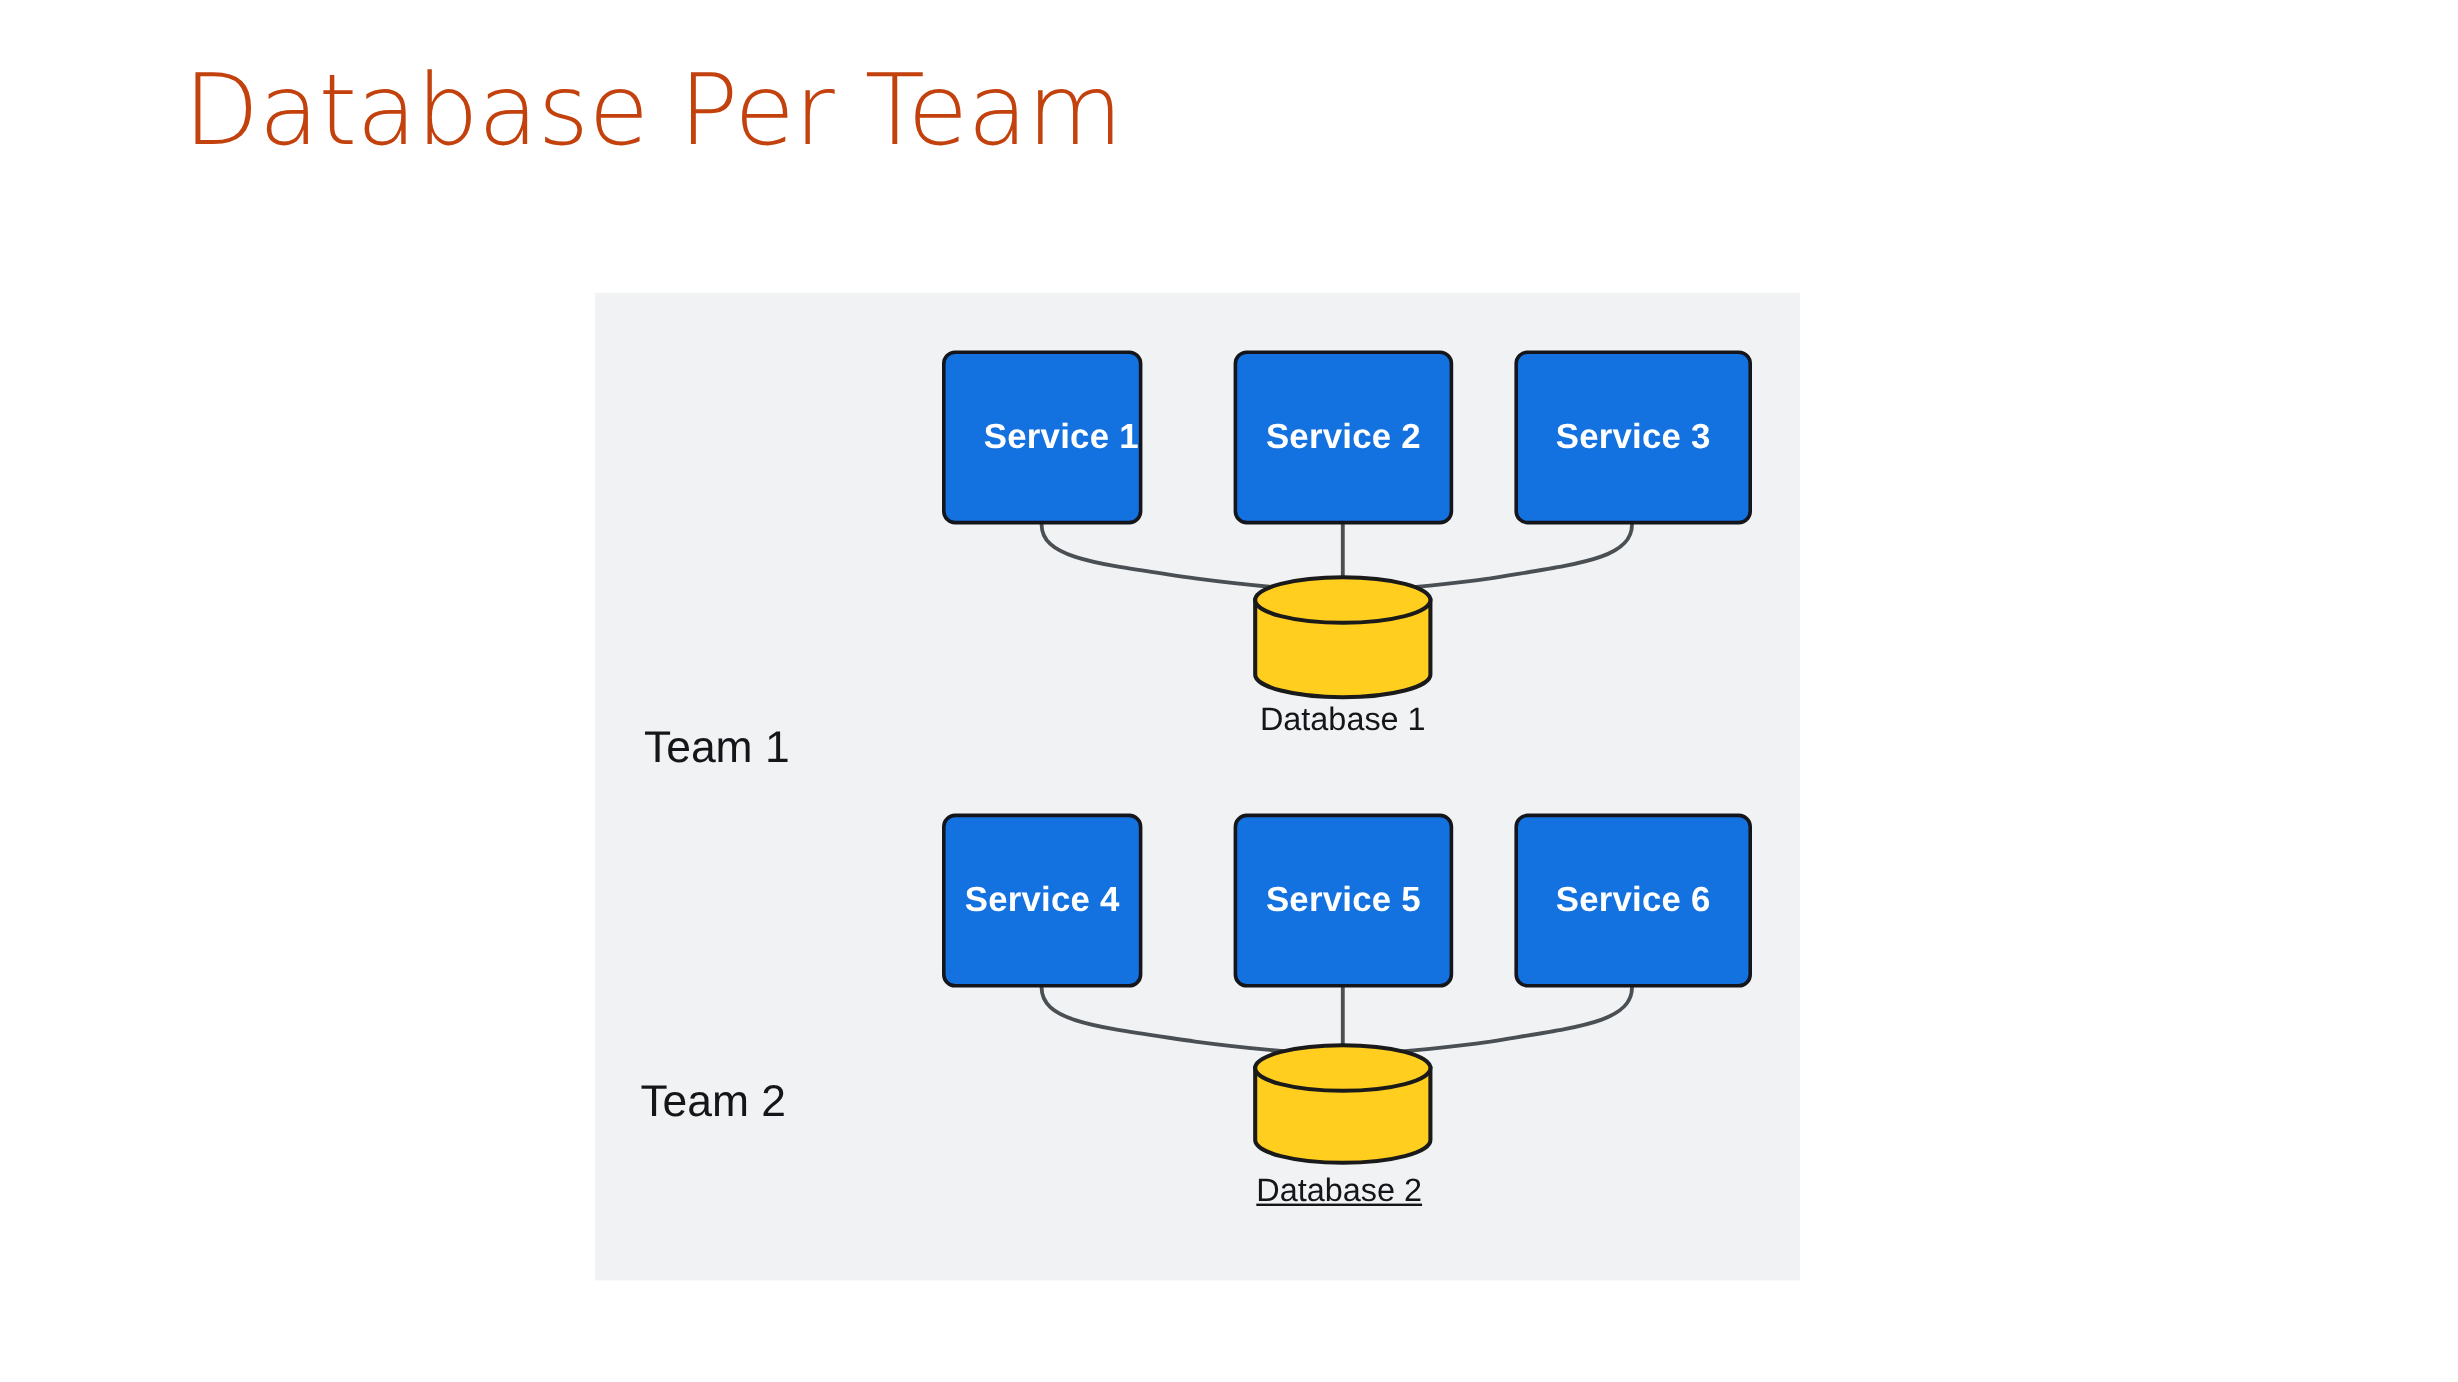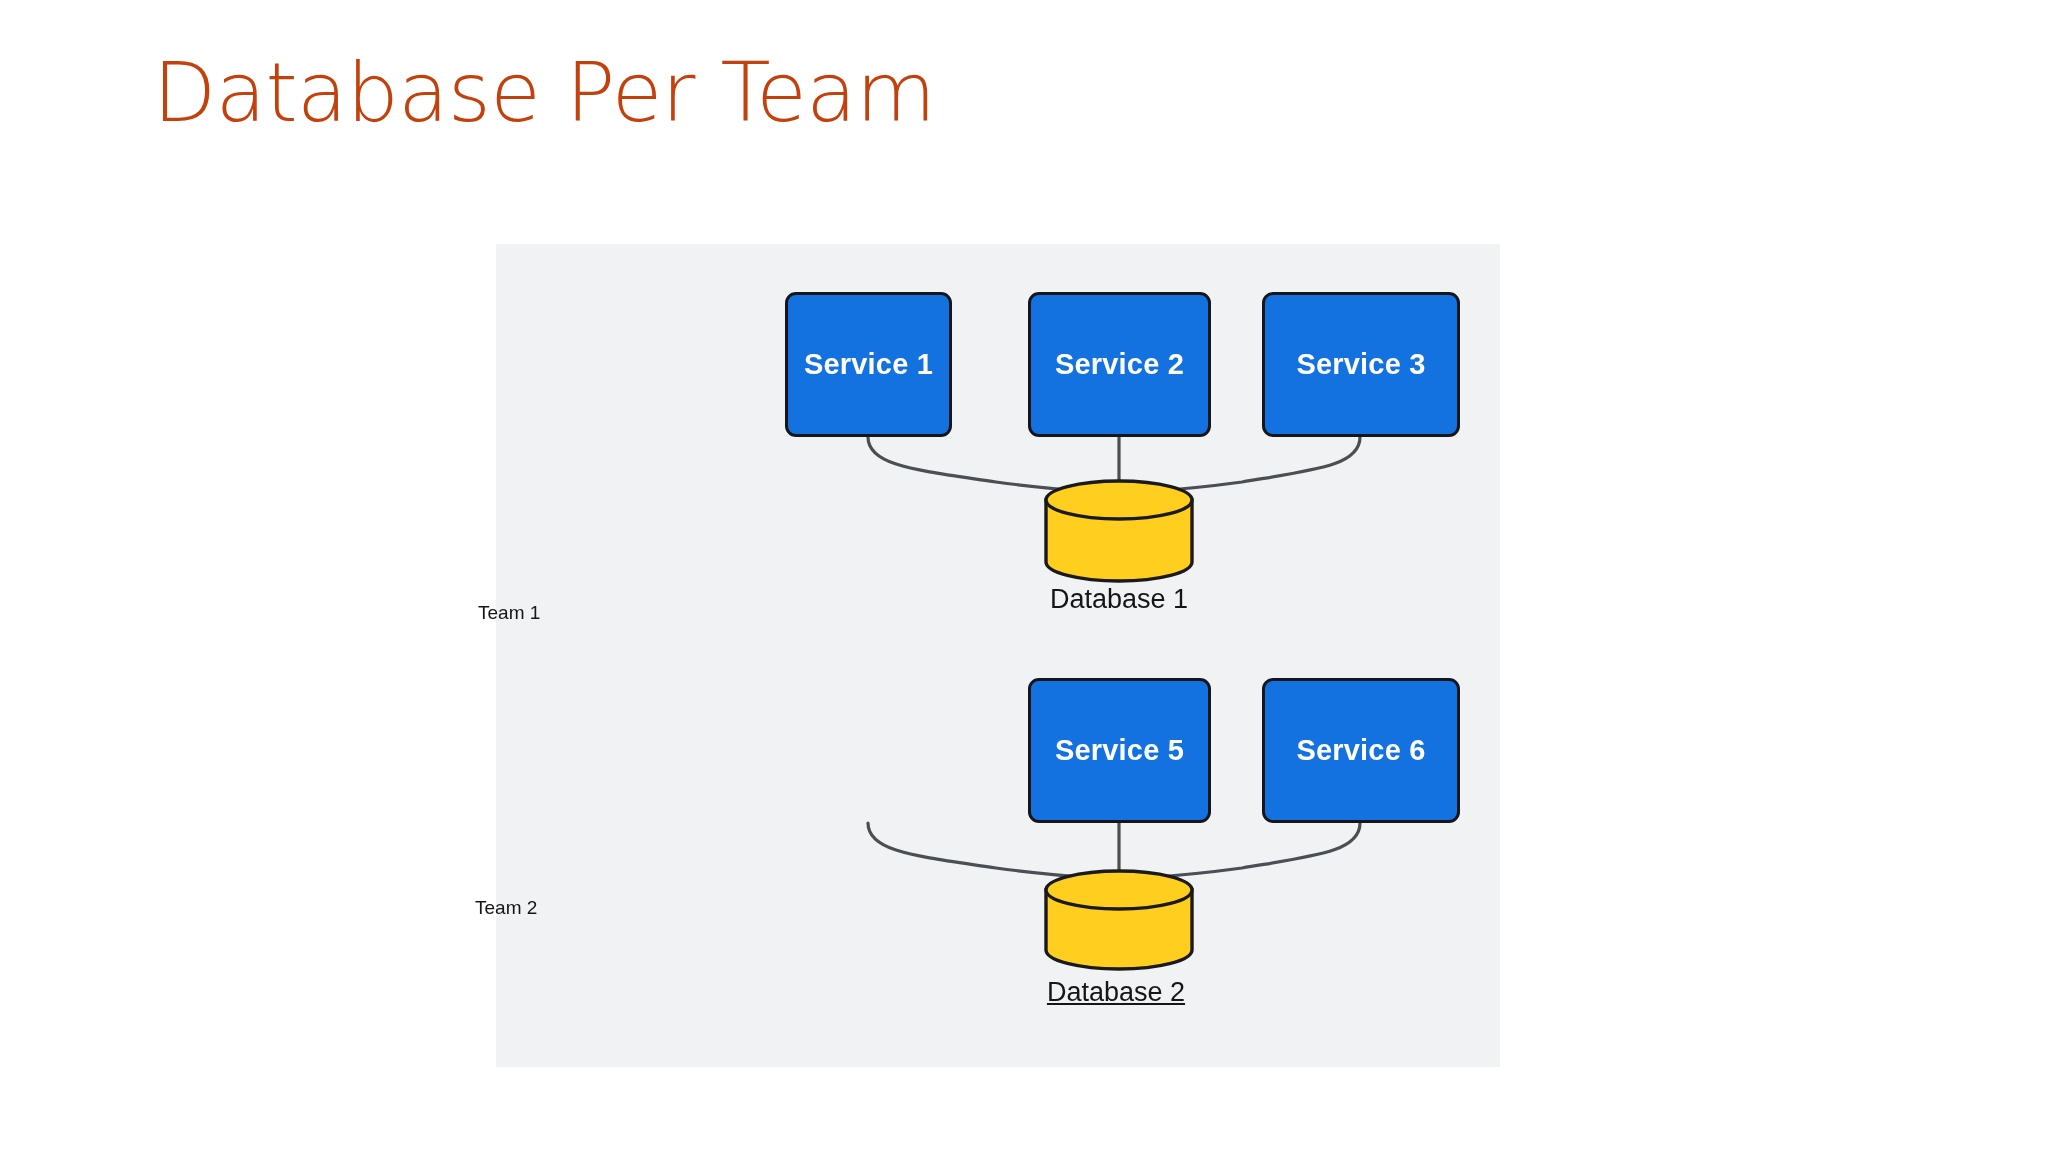--- a/index.html
+++ b/index.html
@@ -53,25 +53,25 @@
     top: 0;
     width: 1004px;
     height: 823px;
     display: block;
   }
 
   
   .team-label {
     position: absolute;
     font-family: "Liberation Sans", sans-serif;
-    font-size: 19px;
+    font-size: 37px;
     font-weight: 400;
     color: #15161a;
     white-space: nowrap;
-    text-align: left;
+    text-align: right;
   }
 
   
   .service-box {
     position: absolute;
     box-sizing: border-box;
     background: #1471e0;
     border: 3px solid #14161c;
     border-radius: 11px;
     display: flex;
@@ -127,36 +127,39 @@
       </g>
 
       <g>
         <path d="M 550 646 L 550 706 A 73 19 0 0 0 696 706 L 696 646 Z" fill="#ffce1f" stroke="#1a1a1a" stroke-width="3.4"></path>
         <ellipse cx="623" cy="646" rx="73" ry="19" fill="#ffce1f" stroke="#1a1a1a" stroke-width="3.4"></ellipse>
       </g>
     </svg>
 
     <div class="team-label" style="left:-18px; top:358px; width:180px;">Team 1</div>
 
-    <div class="service-box" style="left:289px; top:48px; width:167px; height:145px;">
+    <div class="service-box" style="left:289px; top:48px; width:167px; height:145px;justify-content:flex-end;">
       <span class="service-box-label">Service 1</span>
     </div>
 
     <div class="service-box" style="left:532px; top:48px; width:183px; height:145px;">
       <span class="service-box-label">Service 2</span>
     </div>
 
     <div class="service-box" style="left:766px; top:48px; width:198px; height:145px;text-align:center;">
       <span class="service-box-label">Service 3</span>
     </div>
 
     <div class="db-caption" style="left:473px; top:340px; width:300px;">Database 1</div>
 
     <div class="team-label" style="left:-21px; top:653px; width:180px;">Team 2</div>
 
+    <div class="service-box" style="left:289px; top:434px; width:167px; height:145px;">
+      <span class="service-box-label">Service 4</span>
+    </div>
 
     <div class="service-box" style="left:532px; top:434px; width:183px; height:145px;">
       <span class="service-box-label">Service 5</span>
     </div>
 
     <div class="service-box" style="left:766px; top:434px; width:198px; height:145px;">
       <span class="service-box-label">Service 6</span>
     </div>
 
     <div class="db-caption" style="left:470px; top:733px; width:300px;text-decoration:underline;">Database 2</div>

